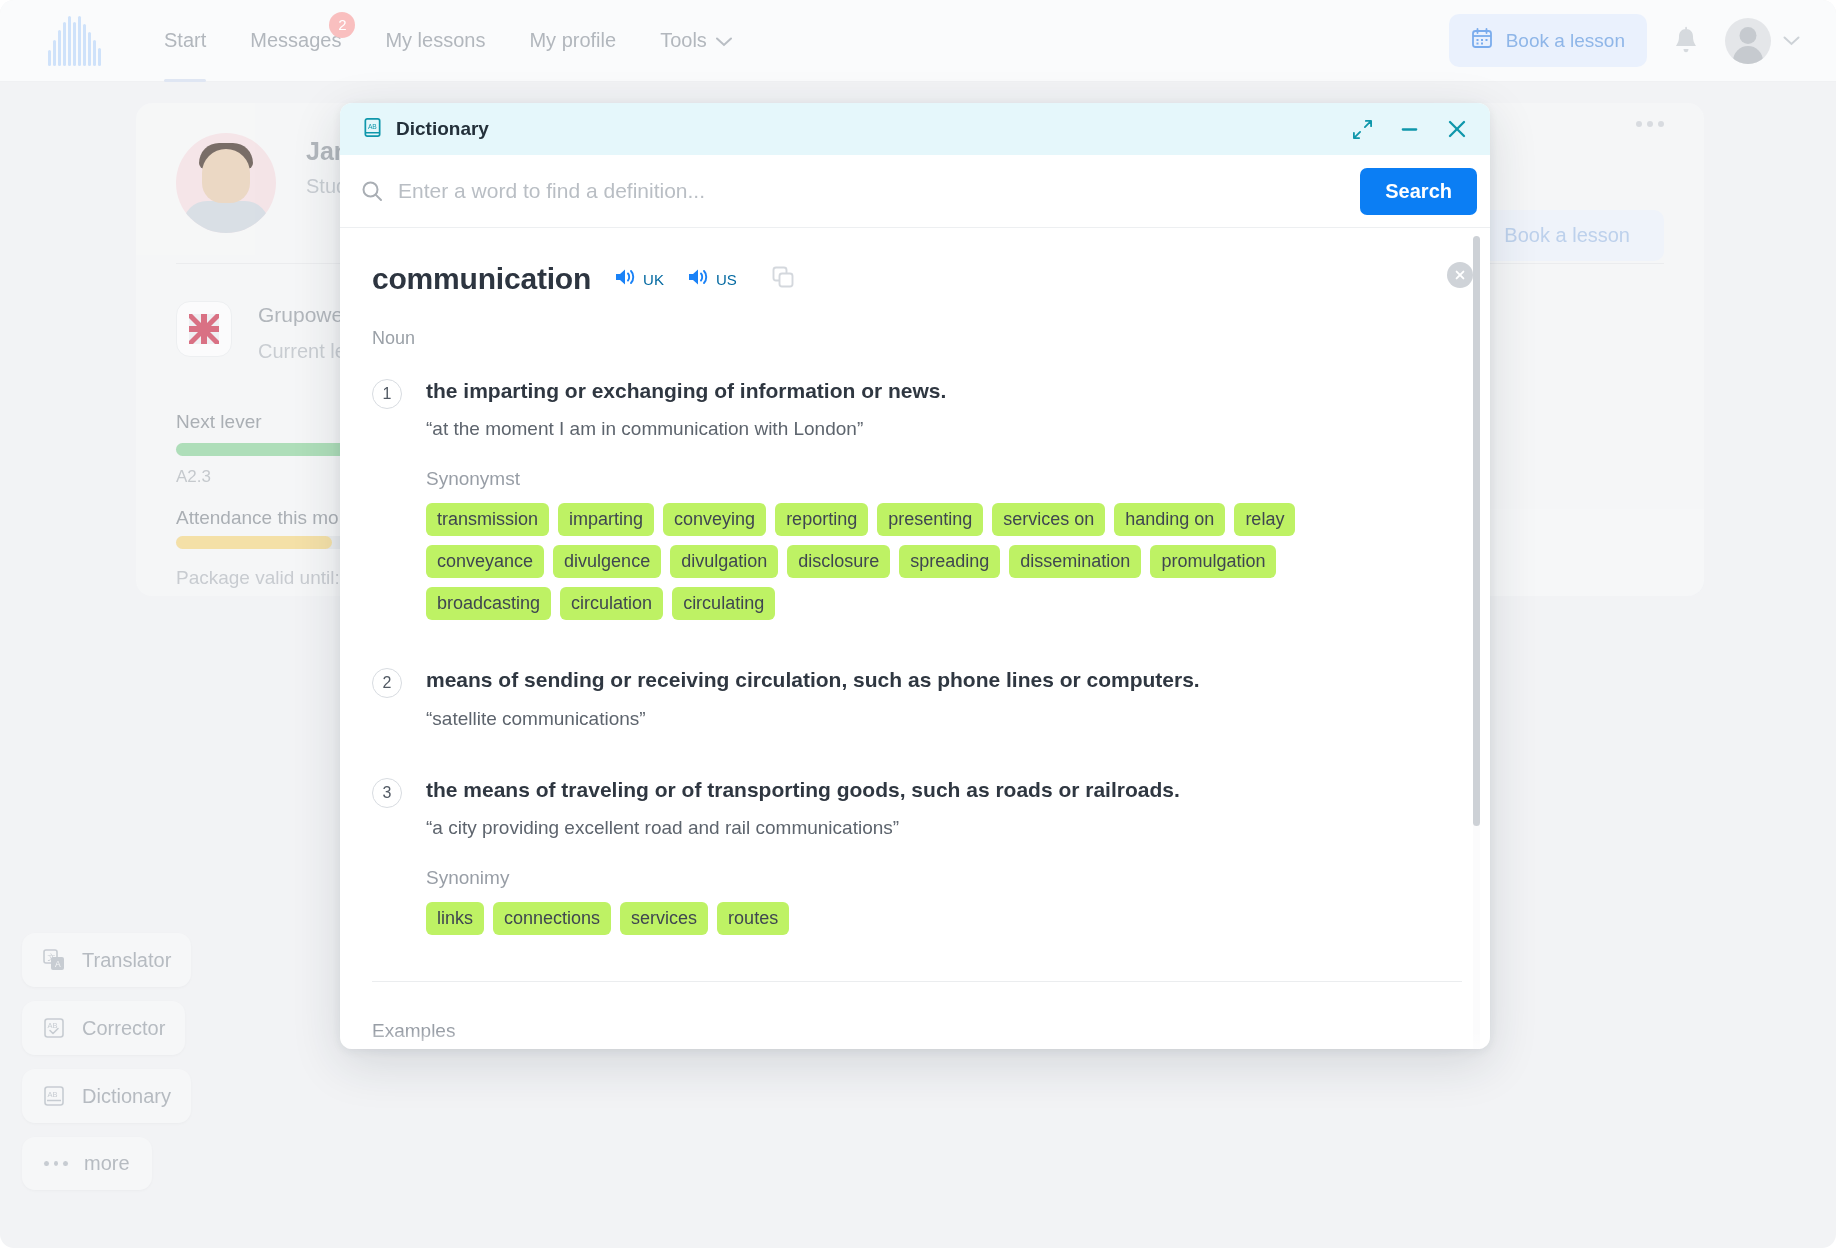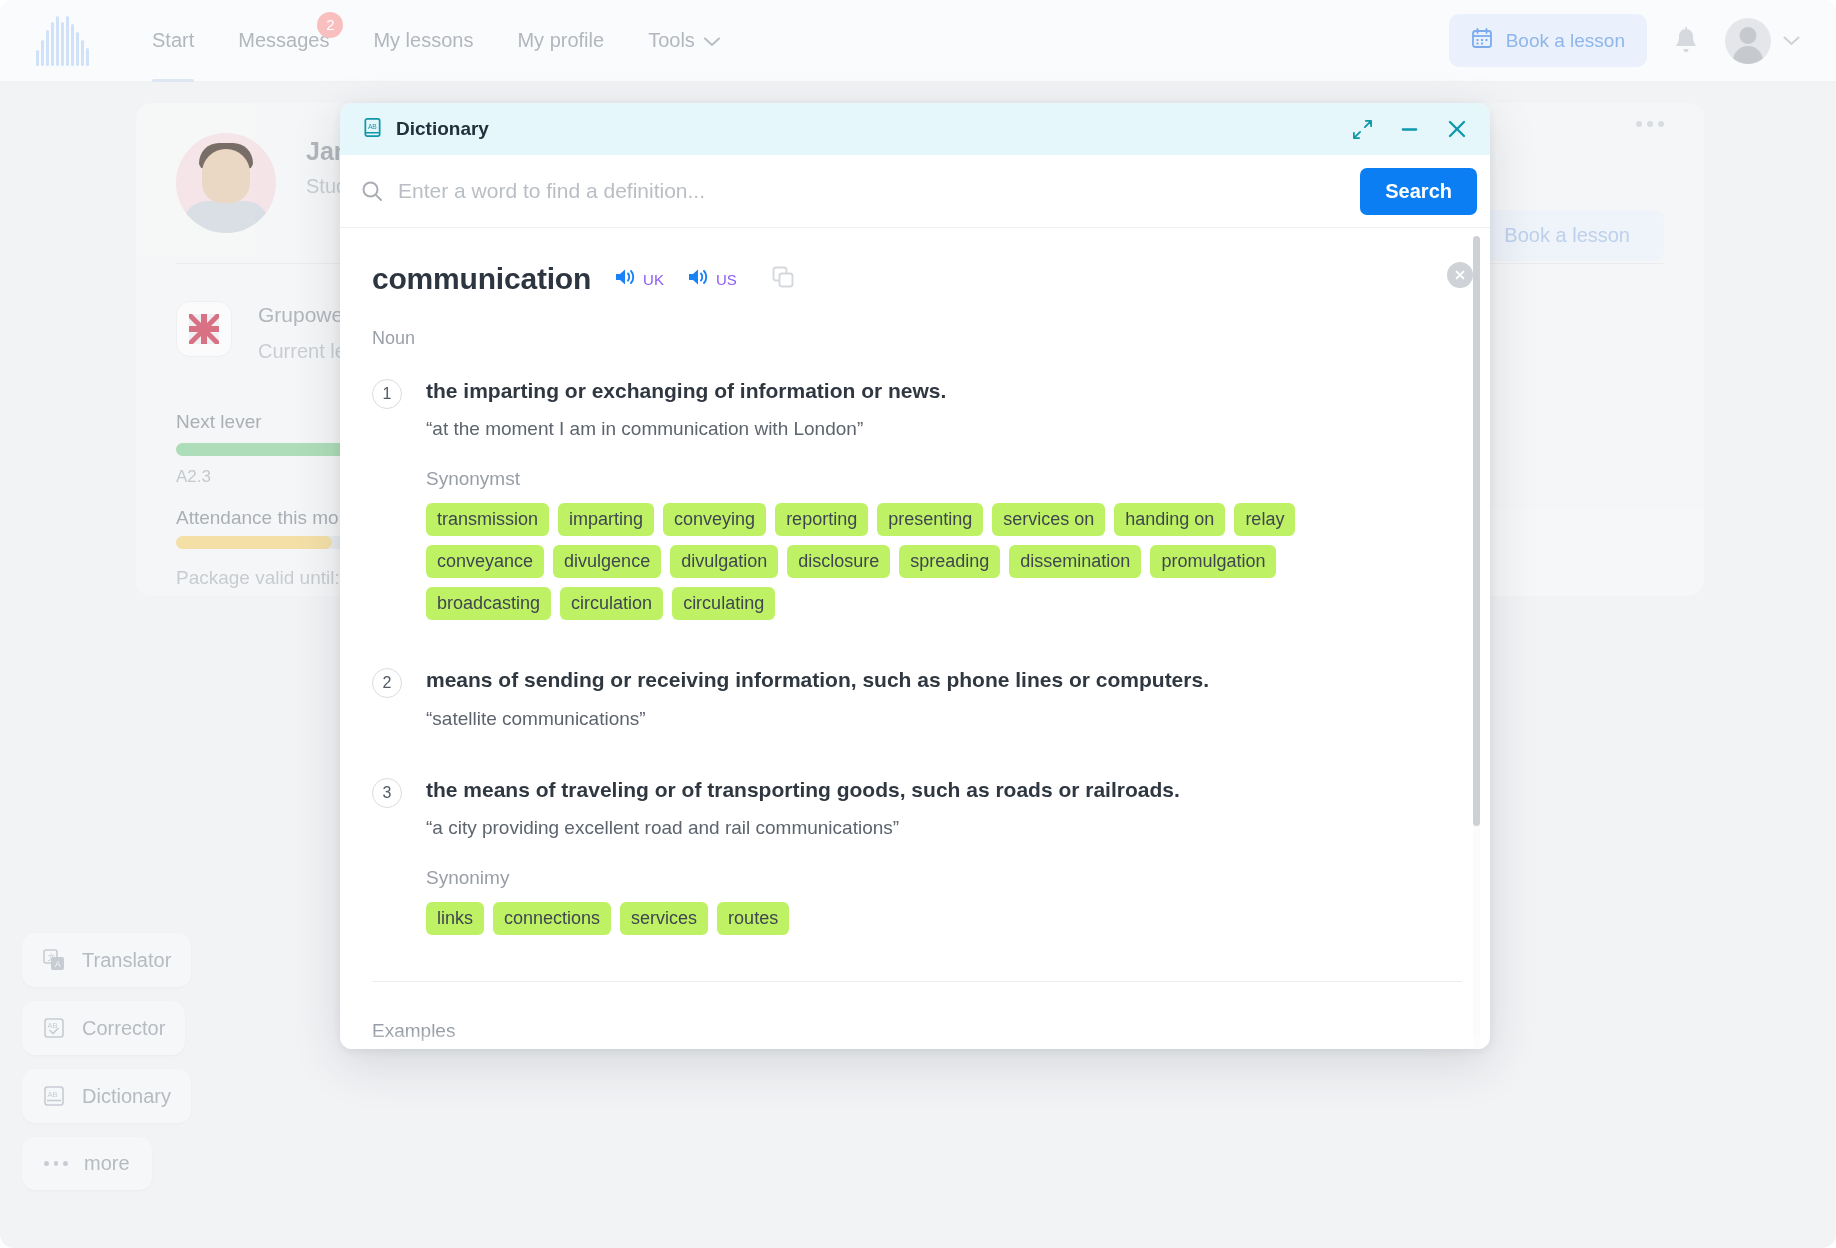--- a/index.html
+++ b/index.html
@@ -18,20 +18,21 @@
     overflow: hidden;
   }
 
   
   .topnav {
     position: absolute; top: 0; left: 0;
     width: 1836px; height: 82px;
     background: #fafbfc;
     display: flex; align-items: center;
     border-bottom: 1px solid #f0f1f3;
+    padding-left: 12px;
   }
   .logo {
     margin-left: 36px; width: 56px; height: 50px;
     display: flex; align-items: flex-end; gap: 2px;
   }
   .logo span {
     display: block; width: 3px; background: #cfe2fa; border-radius: 2px;
   }
   .nav-links { display: flex; align-items: center; margin-left: 38px; height: 82px; }
   .nav-link {
@@ -222,21 +223,21 @@
   .body-scroll {
     position: relative; height: 837px; overflow: hidden; padding: 0 0 0 0;
   }
   .body-inner { padding: 34px 35px 0 32px; }
 
   .word-row { display: flex; align-items: center; gap: 22px; position: relative; }
   .word {
     font-size: 30px; font-weight: bold; color: #2d3540; letter-spacing: -.2px;
   }
   .pron { display: flex; align-items: center; gap: 6px; cursor: pointer; }
-  .pron-lab { font-size: 15px; color: #8b5cf6; }
+  .pron-lab { font-size: 15px; color: #0369a1; }
   .copy-ico { margin-left: 12px; cursor: pointer; color: #d4d8dd; }
   .clear-btn {
     position: absolute; right: -18px; top: 0;
     width: 26px; height: 26px; border-radius: 50%; background: #cfd3d8;
     display: flex; align-items: center; justify-content: center; cursor: pointer;
   }
 
   .pos { margin-top: 32px; font-size: 18px; color: #9aa0a7; }
 
   .def { display: flex; margin-top: 28px; }
@@ -550,21 +551,21 @@
               <span class="chip">broadcasting</span>
               <span class="chip">circulation</span>
               <span class="chip">circulating</span>
             </div>
           </div>
         </div>
 
         <div class="def" style="margin-top:46px">
           <div class="def-num">2</div>
           <div class="def-body">
-            <div class="def-text">means of sending or receiving information, such as phone lines or computers.</div>
+            <div class="def-text">means of sending or receiving circulation, such as phone lines or computers.</div>
             <div class="def-quote">“satellite communications”</div>
           </div>
         </div>
 
         <div class="def" style="margin-top:46px">
           <div class="def-num">3</div>
           <div class="def-body">
             <div class="def-text">the means of traveling or of transporting goods, such as roads or railroads.</div>
             <div class="def-quote">“a city providing excellent road and rail communications”</div>
             <div class="syn-label">Synonimy</div>

